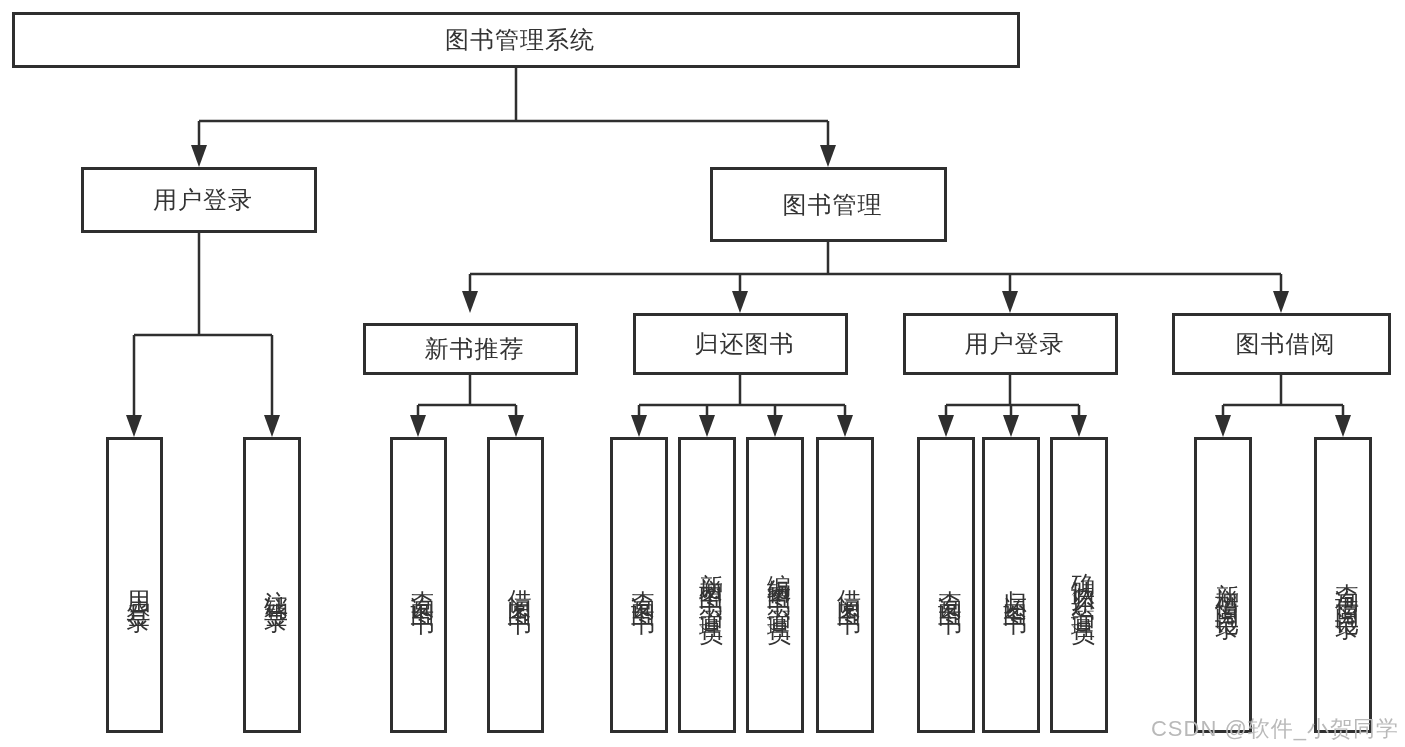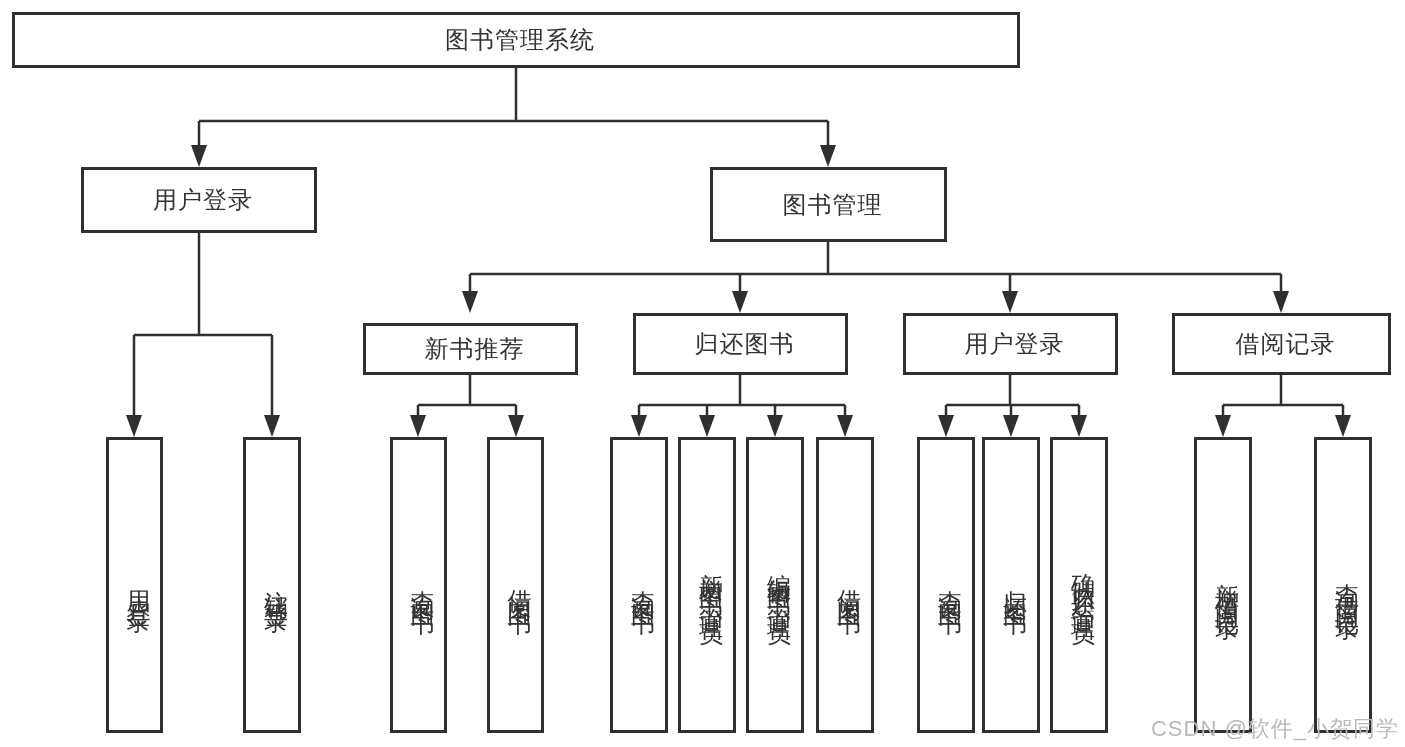--- a/index.html
+++ b/index.html
@@ -84,21 +84,21 @@
   </svg>
 
   <div class="box hbox" style="left:12px;top:12px;width:1008px;height:56px">图书管理系统</div>
 
   <div class="box hbox" style="left:81px;top:167px;width:236px;height:66px">用户登录</div>
   <div class="box hbox" style="left:710px;top:167px;width:237px;height:75px">图书管理</div>
 
   <div class="box hbox" style="left:363px;top:323px;width:215px;height:52px">新书推荐</div>
   <div class="box hbox" style="left:633px;top:313px;width:215px;height:62px">归还图书</div>
   <div class="box hbox" style="left:903px;top:313px;width:215px;height:62px">用户登录</div>
-  <div class="box hbox" style="left:1172px;top:313px;width:219px;height:62px">借阅记录</div>
+  <div class="box hbox" style="left:1172px;top:313px;width:219px;height:62px">图书借阅</div>
 
   <div class="box vbox" style="left:106px;top:437px;width:57px;height:296px">用户登录</div>
   <div class="box vbox" style="left:243px;top:437px;width:58px;height:296px">注销登录</div>
 
   <div class="box vbox" style="left:390px;top:437px;width:57px;height:296px">查询图书</div>
   <div class="box vbox" style="left:487px;top:437px;width:57px;height:296px">借阅图书</div>
 
   <div class="box vbox" style="left:610px;top:437px;width:58px;height:296px">查询图书</div>
   <div class="box vbox" style="left:678px;top:437px;width:58px;height:296px">新增图书（管理员）</div>
   <div class="box vbox" style="left:746px;top:437px;width:58px;height:296px">编辑图书（管理员）</div>

